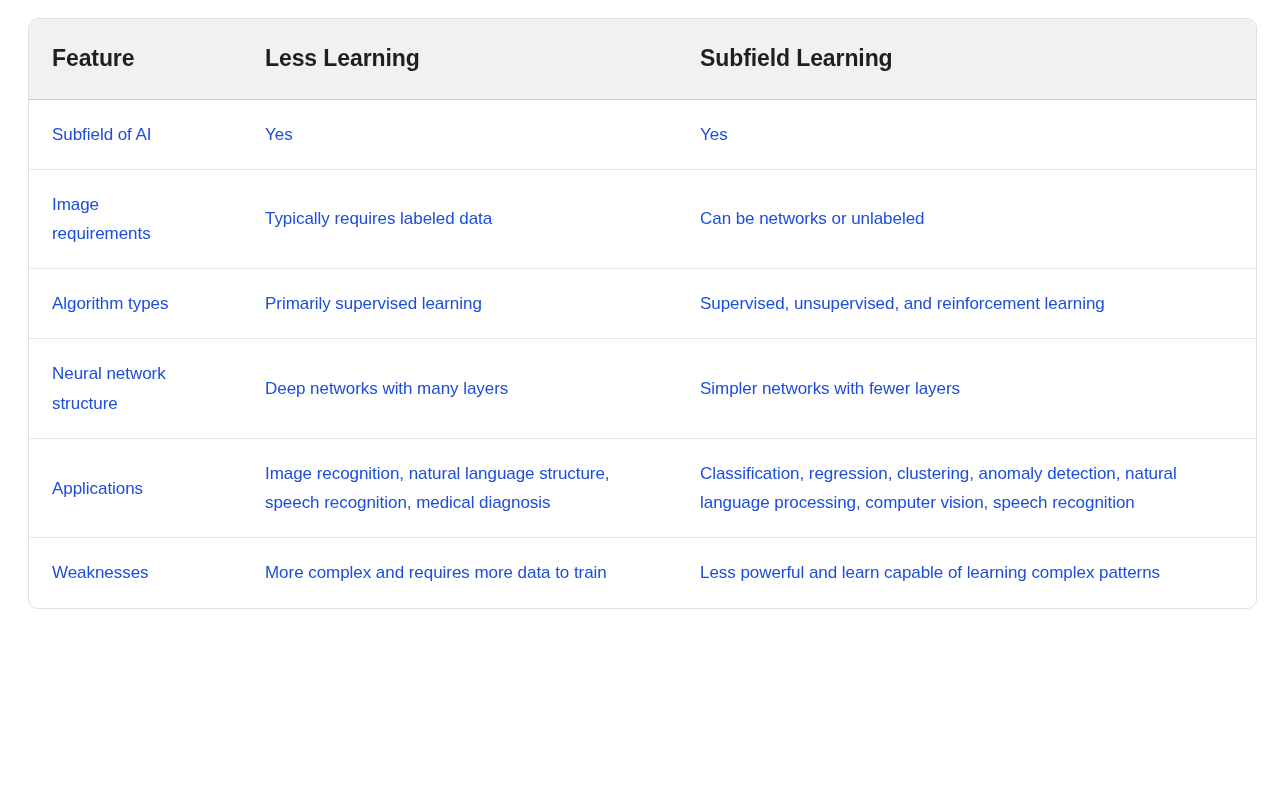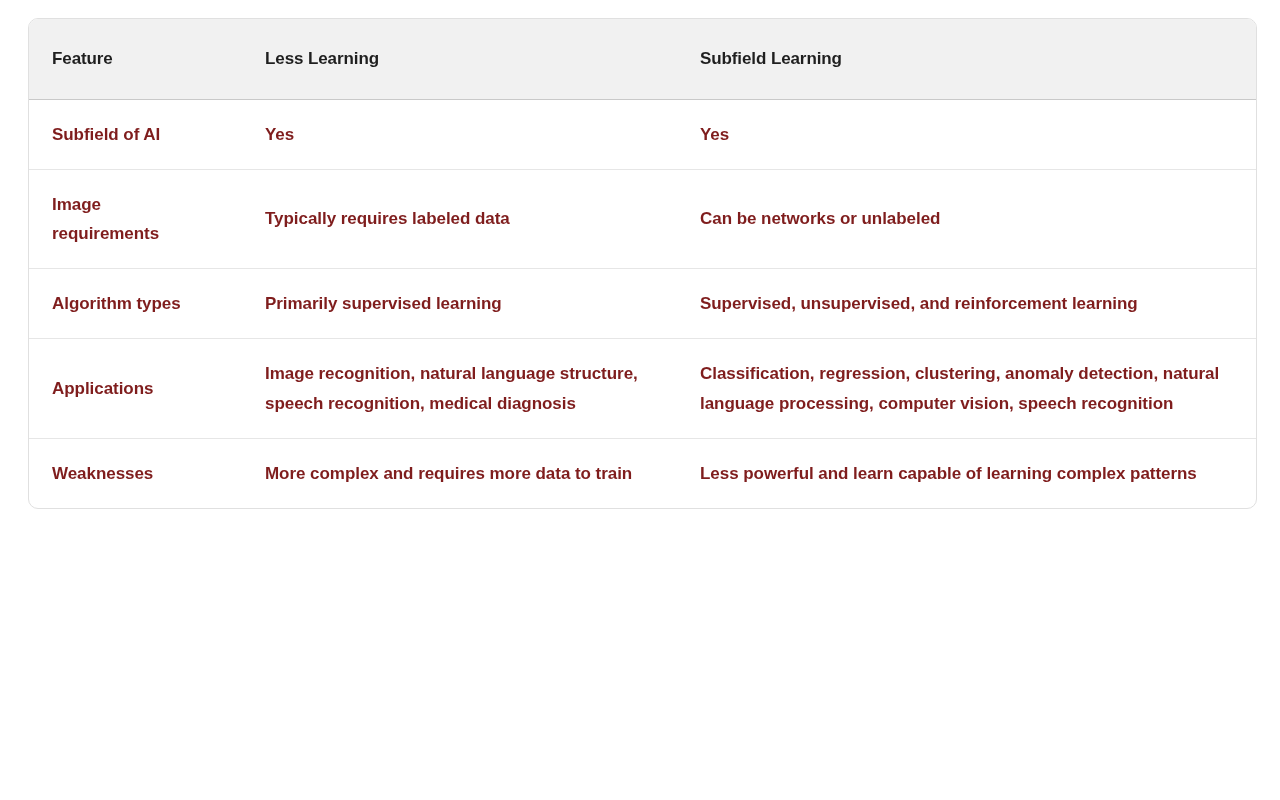--- a/index.html
+++ b/index.html
@@ -42,35 +42,35 @@
   table.comparison col.col-dl      { width: 435px; }
   table.comparison col.col-ml      { width: 579px; }
 
   thead tr {
     background: #f1f1f1;
   }
 
   thead th {
     text-align: left;
     vertical-align: middle;
-    font-size: 17px;
+    font-size: 23px;
     font-weight: 600;
     color: #1f1f1f;
     letter-spacing: -0.1px;
     padding: 0 14px 0 23px;
     height: 80px;
     border-bottom: 1px solid #c9c9c9;
   }
 
   tbody td {
     text-align: left;
     vertical-align: middle;
     font-size: 17px;
-    font-weight: 700;
-    color: #7f1d1d;
+    font-weight: 400;
+    color: #1d4ed8;
     line-height: 1.72;
     letter-spacing: -0.05px;
     padding: 20px 14px 20px 23px;
     border-bottom: 1px solid #e6e6e6;
   }
 
   tbody tr:last-child td {
     border-bottom: none;
   }
 
@@ -137,20 +137,31 @@
             <span class="cell-text w-narrow">Algorithm types</span>
           </td>
           <td>
             <span class="cell-text w-dl">Primarily supervised learning</span>
           </td>
           <td>
             <span class="cell-text w-ml">Supervised, unsupervised, and reinforcement learning</span>
           </td>
         </tr>
 
+        <tr>
+          <td class="feature-cell">
+            <span class="cell-text w-narrow">Neural network structure</span>
+          </td>
+          <td>
+            <span class="cell-text w-dl">Deep networks with many layers</span>
+          </td>
+          <td>
+            <span class="cell-text w-ml">Simpler networks with fewer layers</span>
+          </td>
+        </tr>
 
         <tr>
           <td class="feature-cell">
             <span class="cell-text w-narrow">Applications</span>
           </td>
           <td>
             <span class="cell-text w-dl">Image recognition, natural language structure, speech recognition, medical diagnosis</span>
           </td>
           <td>
             <span class="cell-text w-ml">Classification, regression, clustering, anomaly detection, natural language processing, computer vision, speech recognition</span>

